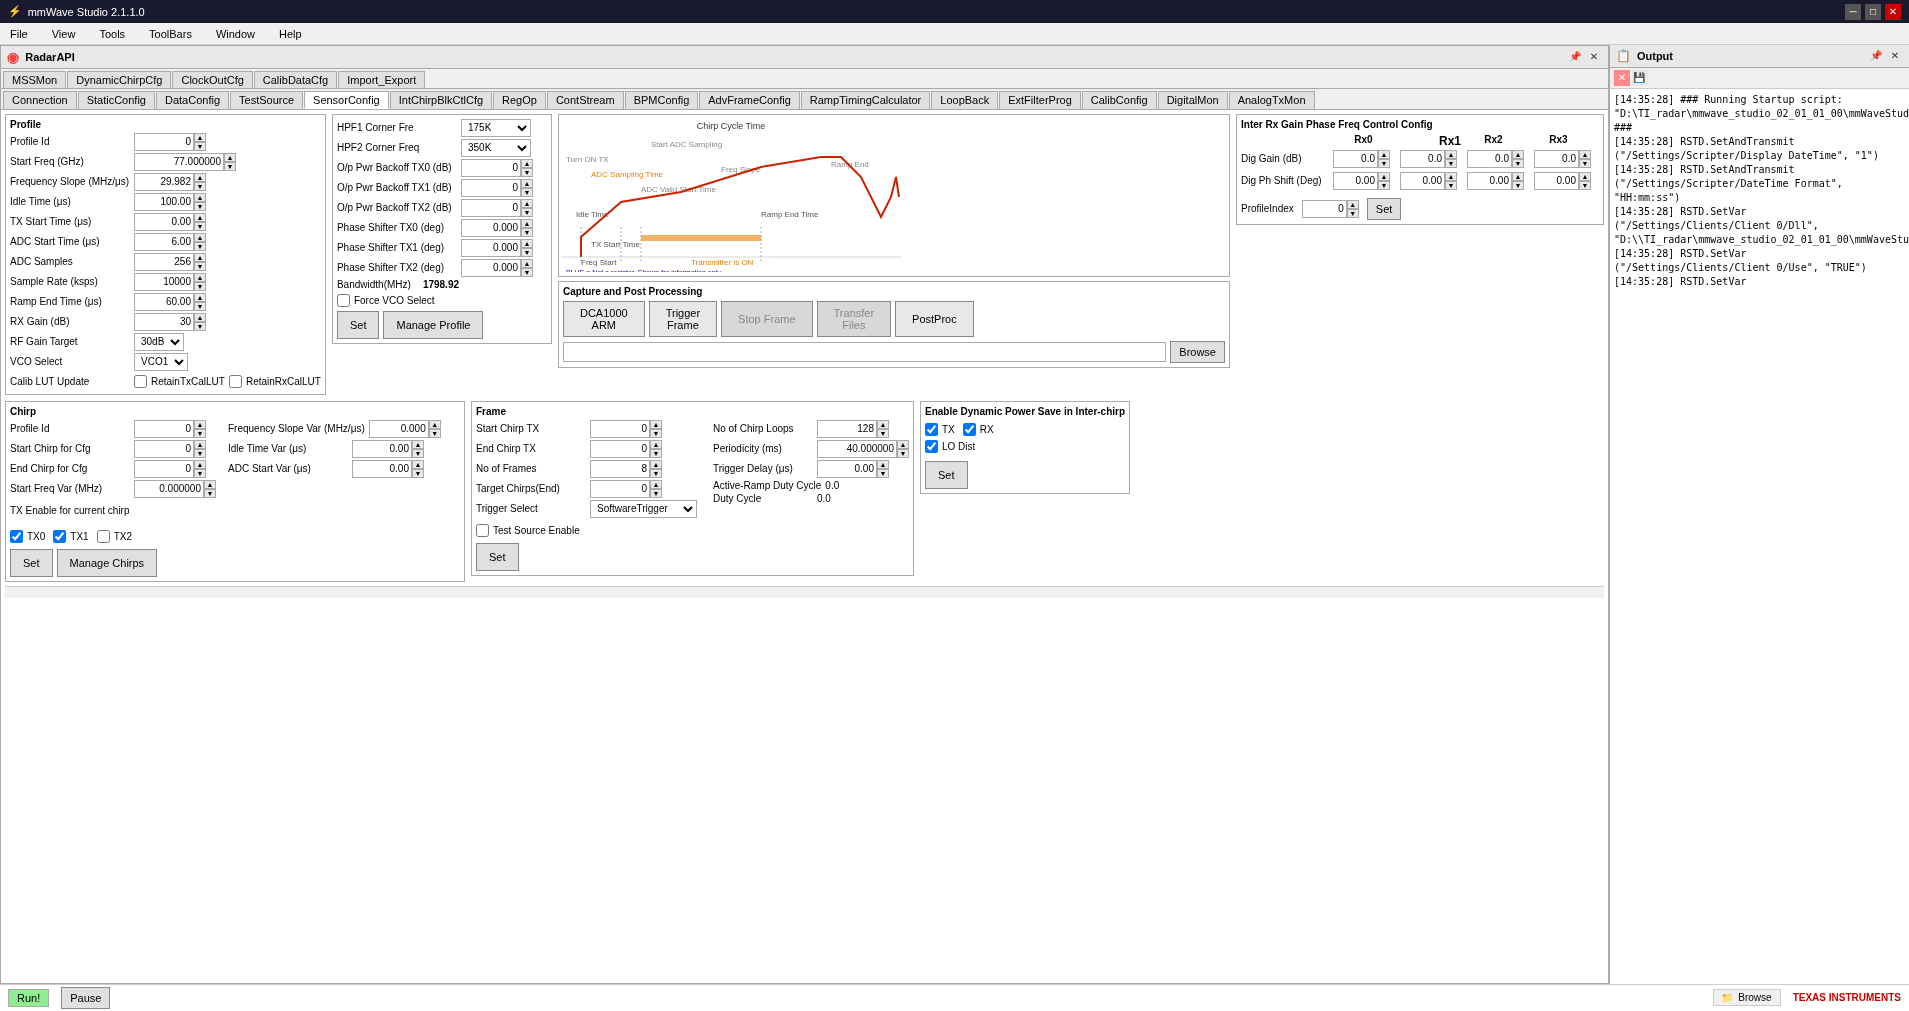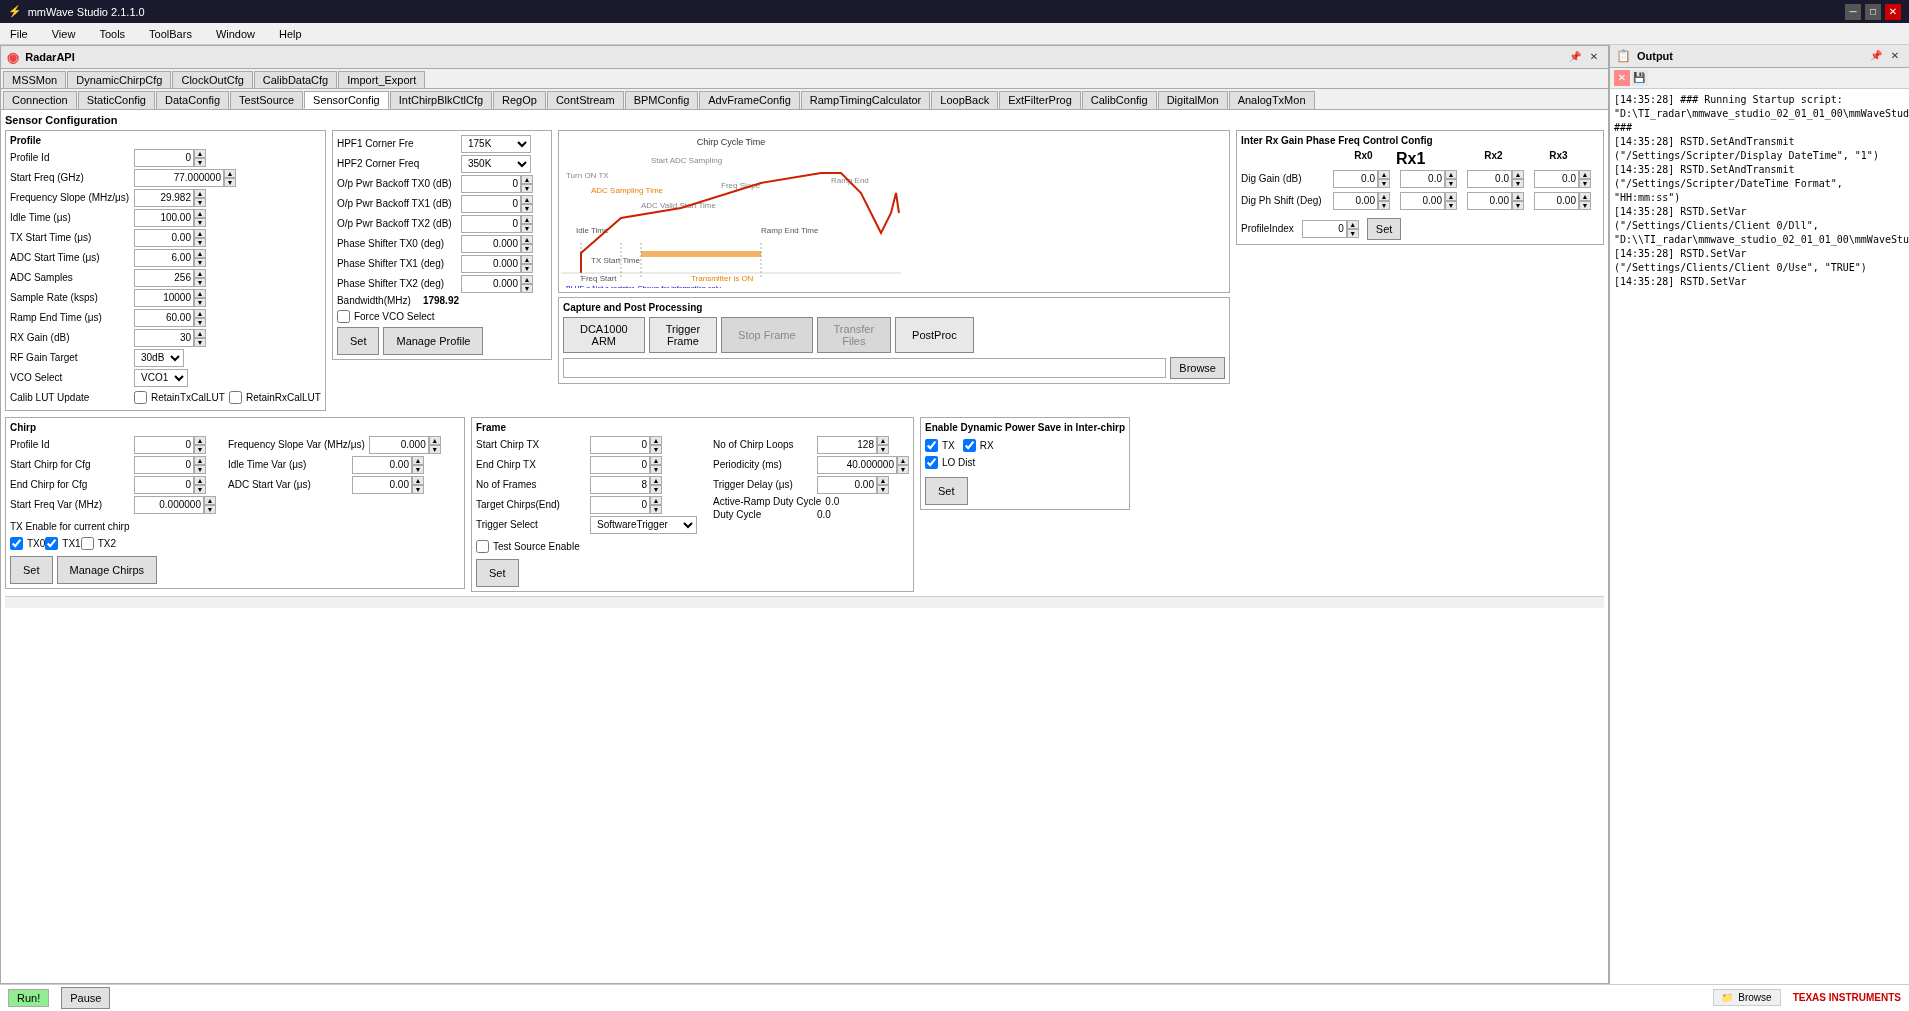--- a/index.html
+++ b/index.html
@@ -140,21 +140,20 @@
         <div class="tab">AdvFrameConfig</div>
         <div class="tab">RampTimingCalculator</div>
         <div class="tab">LoopBack</div>
         <div class="tab">ExtFilterProg</div>
         <div class="tab">CalibConfig</div>
         <div class="tab">DigitalMon</div>
         <div class="tab">AnalogTxMon</div>
       </div>
 
       <div class="radar-content">
-        <div style="font-weight:bold;font-size:11px;margin-bottom:4px;">Sensor Configuration</div>
 
         <div style="display:flex;gap:6px;align-items:flex-start;">
 
           <div style="border:1px solid #aaa;padding:4px;min-width:255px;">
             <div style="font-weight:bold;font-size:10px;margin-bottom:3px;">Profile</div>
 
             <div class="form-row">
               <span class="form-label">Profile Id</span>
               <div class="spinbox">
                 <input type="text" class="form-input form-input-sm" value="0" style="">
@@ -447,21 +446,21 @@
               </div>
             </div>
           </div>
 
           <div style="border:1px solid #aaa;padding:4px;min-width:360px;">
             <div style="font-weight:bold;font-size:10px;margin-bottom:4px;">Inter Rx Gain Phase Freq Control Config</div>
 
             <div style="display:grid;grid-template-columns:90px 65px 65px 65px 65px;gap:0;margin-bottom:2px;">
               <div></div>
               <div style="text-align:center;font-size:10px;font-weight:bold;">Rx0</div>
-              <div style="text-align:left;font-size:16px;font-weight:bold;">Rx1</div>
+              <div style="text-align:right;font-size:12px;font-weight:bold;">Rx1</div>
               <div style="text-align:center;font-size:10px;font-weight:bold;">Rx2</div>
               <div style="text-align:center;font-size:10px;font-weight:bold;">Rx3</div>
             </div>
 
             <div style="display:grid;grid-template-columns:90px 65px 65px 65px 65px;gap:2px;align-items:center;margin-bottom:4px;">
               <div style="font-size:10px;">Dig Gain (dB)</div>
               <div class="spinbox">
                 <input type="text" style="width: 45px; height: 18px; border: 1px solid rgb(170, 170, 170); font-size: 10px; text-align: right;" value="0.0">
                 <div class="spinbox-btns">
                   <button class="spinbox-btn">▲</button>
@@ -615,21 +614,21 @@
                       <button class="spinbox-btn">▲</button>
                       <button class="spinbox-btn">▼</button>
                     </div>
                   </div>
                 </div>
               </div>
             </div>
 
             <div style="margin-top:4px;">
               <span style="font-size:10px;">TX Enable for current chirp</span>
-              <div style="display:flex;margin-top:5px;">
+              <div style="display:flex;gap:8px;margin-top:14px;">
                 <label class="checkbox-row">
                   <input type="checkbox" checked="" style="">
                   <span>TX0</span>
                 </label>
                 <label class="checkbox-row">
                   <input type="checkbox" checked="" style="">
                   <span>TX1</span>
                 </label>
                 <label class="checkbox-row">
                   <input type="checkbox" style="">

